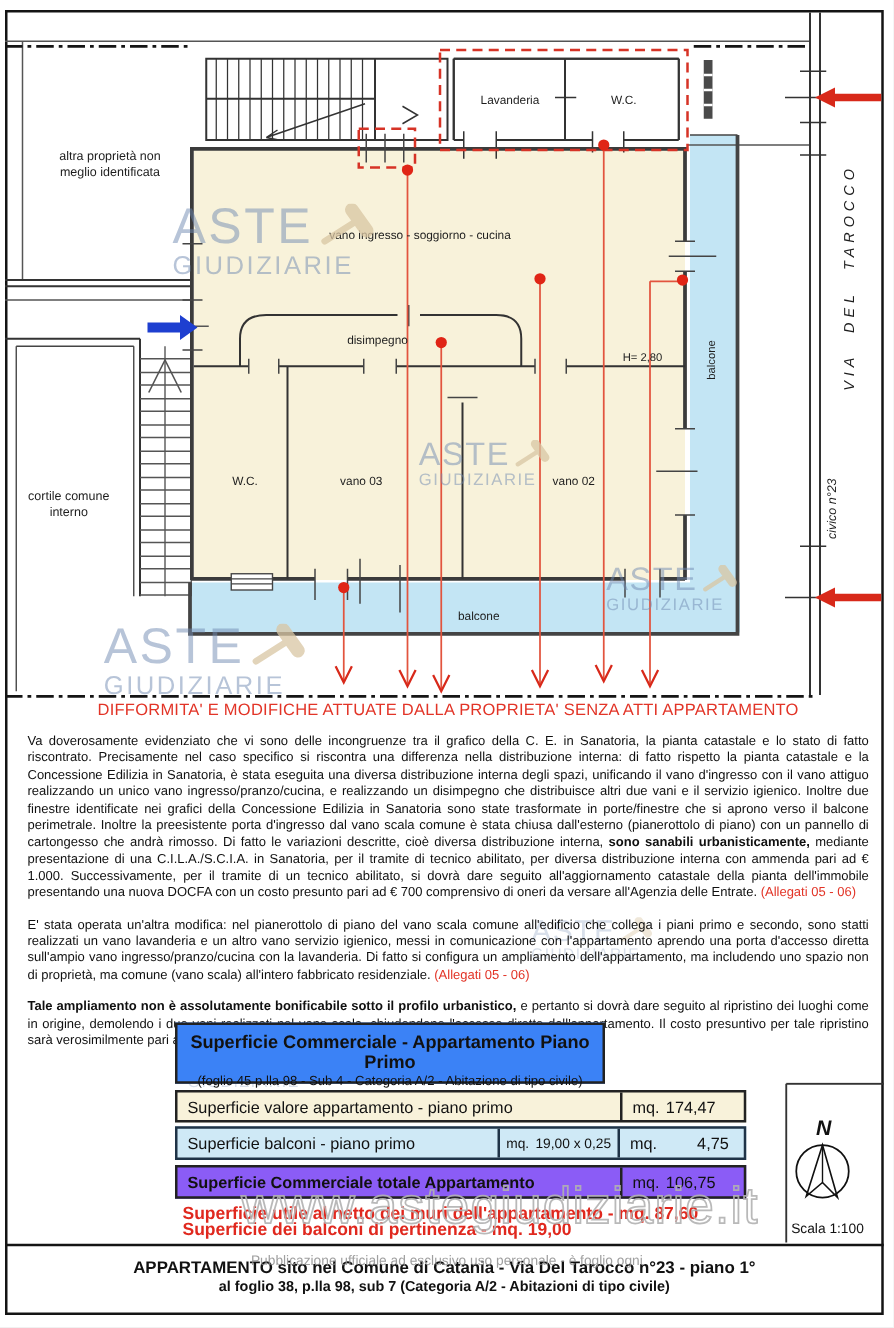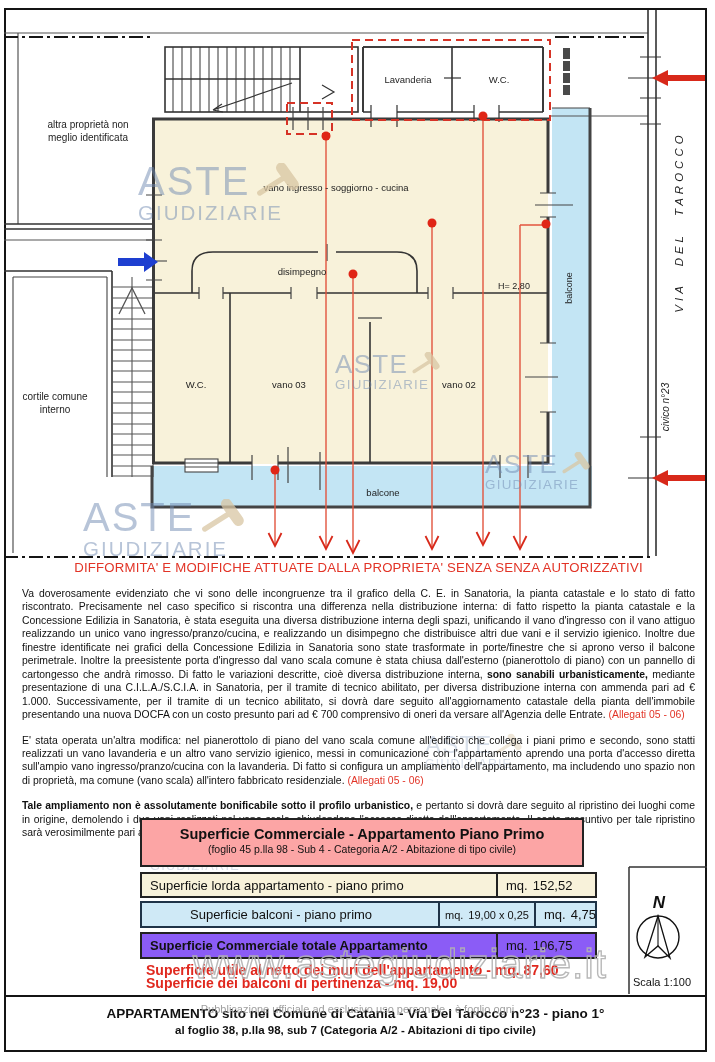--- a/index.html
+++ b/index.html
@@ -14,28 +14,28 @@
   .wm-giud{font-size:20.5px;line-height:22px;letter-spacing:2px;}
   .wm.light{opacity:.55;}
   .gavel{margin-left:3px;opacity:.75;}
   
   #report{position:absolute;left:10px;top:560px;width:697px;z-index:3;}
   #report h2{margin:0 0 3px 0;text-align:center;font-weight:400;font-size:13.2px;color:#e23427;letter-spacing:.2px;}
   #report p{margin:12px;font-size:10.4px;line-height:13.45px;text-align:justify;color:#101010;}
   #report .bd{font-weight:bold;}
   #report .rd{color:#e23427;}
   
-  .tbl-header{position:absolute;left:140px;top:818px;width:444px;height:49px;background:#fca5a5;
+  .tbl-header{position:absolute;left:140px;top:818px;width:344px;height:49px;background:#3b82f6;
        border:2px solid #222;box-sizing:border-box;text-align:center;z-index:3;}
   .tbl-header .t1{font-size:14.5px;font-weight:bold;margin-top:6px;}
   .tbl-header .t2{font-size:10.5px;margin-top:1px;}
   .trow{position:absolute;left:140px;width:457px;display:flex;box-sizing:border-box;z-index:3;}
   .trow .tcell{box-sizing:border-box;display:flex;align-items:center;}
   .r1{top:872px;height:26px;border:2px solid #222;background:#f8f2da;}
-  .r2{top:901px;height:27px;border:2px solid #1f3347;background:#cfe9f6;padding-left:40px;}
+  .r2{top:901px;height:27px;border:2px solid #1f3347;background:#cfe9f6;}
   .r3{top:932px;height:27px;border:2px solid #222;background:#8b5cf6;}
   .lbl{padding-left:8px;font-size:13px;}
   .r1 .lbl{flex:0 0 356px;border-right:2px solid #222;}
   .r2 .lbl{flex:0 0 258px;border-right:2px solid #1f3347;}
   .r3 .lbl{flex:0 0 356px;border-right:2px solid #222;font-weight:bold;}
   .calc{flex:0 0 96px;border-right:2px solid #1f3347;font-size:11px;padding-left:5px;gap:5px;}
   .val{flex:1;font-size:13px;padding:0 12px 0 8px;gap:5px;}
   .val.spread{justify-content:space-between;}
   #red-notes{position:absolute;left:146px;top:964px;z-index:3;color:#e0281e;font-weight:bold;font-size:14px;line-height:13px;}
   #www-svg{position:absolute;left:95px;top:936px;z-index:4;pointer-events:none;}
@@ -262,35 +262,35 @@
         </svg>
       </div>
     <div class="wm-giud">GIUDIZIARIE</div>
   </div>
   <div class="wm" style="left:250px;top:-40px;transform:scale(.65);">
 
     <div class="wm-giud">GIUDIZIARIE</div>
   </div>
 
   <div id="report">
-    <h2>DIFFORMITA' E MODIFICHE ATTUATE DALLA PROPRIETA' SENZA SENZA AUTORIZZATIVI</h2>
+    <h2>DIFFORMITA' E MODIFICHE ATTUATE DALLA PROPRIETA' SENZA ATTI APPARTAMENTO</h2>
     <p><span>Va doverosamente evidenziato che vi sono delle incongruenze tra il grafico della C. E. in Sanatoria, la pianta catastale e lo stato di fatto riscontrato. Precisamente nel caso specifico si riscontra una differenza nella distribuzione interna: di fatto rispetto la pianta catastale e la Concessione Edilizia in Sanatoria, è stata eseguita una diversa distribuzione interna degli spazi, unificando il vano d'ingresso con il vano attiguo realizzando un unico vano ingresso/pranzo/cucina, e realizzando un disimpegno che distribuisce altri due vani e il servizio igienico. Inoltre due finestre identificate nei grafici della Concessione Edilizia in Sanatoria sono state trasformate in porte/finestre che si aprono verso il balcone perimetrale. Inoltre la preesistente porta d'ingresso dal vano scala comune è stata chiusa dall'esterno (pianerottolo di piano) con un pannello di cartongesso che andrà rimosso. Di fatto le variazioni descritte, cioè diversa distribuzione interna, </span><span class="bd">sono sanabili urbanisticamente,</span><span> mediante presentazione di una C.I.L.A./S.C.I.A. in Sanatoria, per il tramite di tecnico abilitato, per diversa distribuzione interna con ammenda pari ad € 1.000. Successivamente, per il tramite di un tecnico abilitato, si dovrà dare seguito all'aggiornamento catastale della pianta dell'immobile presentando una nuova DOCFA con un costo presunto pari ad € 700 comprensivo di oneri da versare all'Agenzia delle Entrate. </span><span class="rd">(Allegati 05 - 06)</span></p>
     <p><span>E' stata operata un'altra modifica: nel pianerottolo di piano del vano scala comune all'edificio che collega i piani primo e secondo, sono statti realizzati un vano lavanderia e un altro vano servizio igienico, messi in comunicazione con l'appartamento aprendo una porta d'accesso diretta sull'ampio vano ingresso/pranzo/cucina con la lavanderia. Di fatto si configura un ampliamento dell'appartamento, ma includendo uno spazio non di proprietà, ma comune (vano scala) all'intero fabbricato residenziale. </span><span class="rd">(Allegati 05 - 06)</span></p>
     <p><span class="bd">Tale ampliamento non è assolutamente bonificabile sotto il profilo urbanistico,</span><span> e pertanto si dovrà dare seguito al ripristino dei luoghi come in origine, demolendo i due vani realizzati nel vano scala, chiudendone l'accesso diretto dall'appartamento. Il costo presuntivo per tale ripristino sarà verosimilmente pari a circa € 5.000, costo che sarà decurtato dal valore commerciale del bene.</span></p>
   </div>
 
   <div class="tbl-header">
     <div class="t1">Superficie Commerciale - Appartamento Piano Primo</div>
     <div class="t2">(foglio 45 p.lla 98 - Sub 4 - Categoria A/2 - Abitazione di tipo civile)</div>
   </div>
   <div class="trow r1">
-    <div class="tcell lbl">Superficie lorda appartamento - piano primo</div>
+    <div class="tcell lbl">Superficie valore appartamento - piano primo</div>
     <div class="tcell val">
         <span>mq.</span>
-        <span>152,52</span>
+        <span>174,47</span>
       </div>
   </div>
   <div class="trow r2">
     <div class="tcell lbl">Superficie balconi - piano primo</div>
     <div class="tcell calc">
         <span>mq.</span>
         <span>19,00 x 0,25</span>
       </div>
     <div class="tcell val spread">
         <span>mq.</span>

